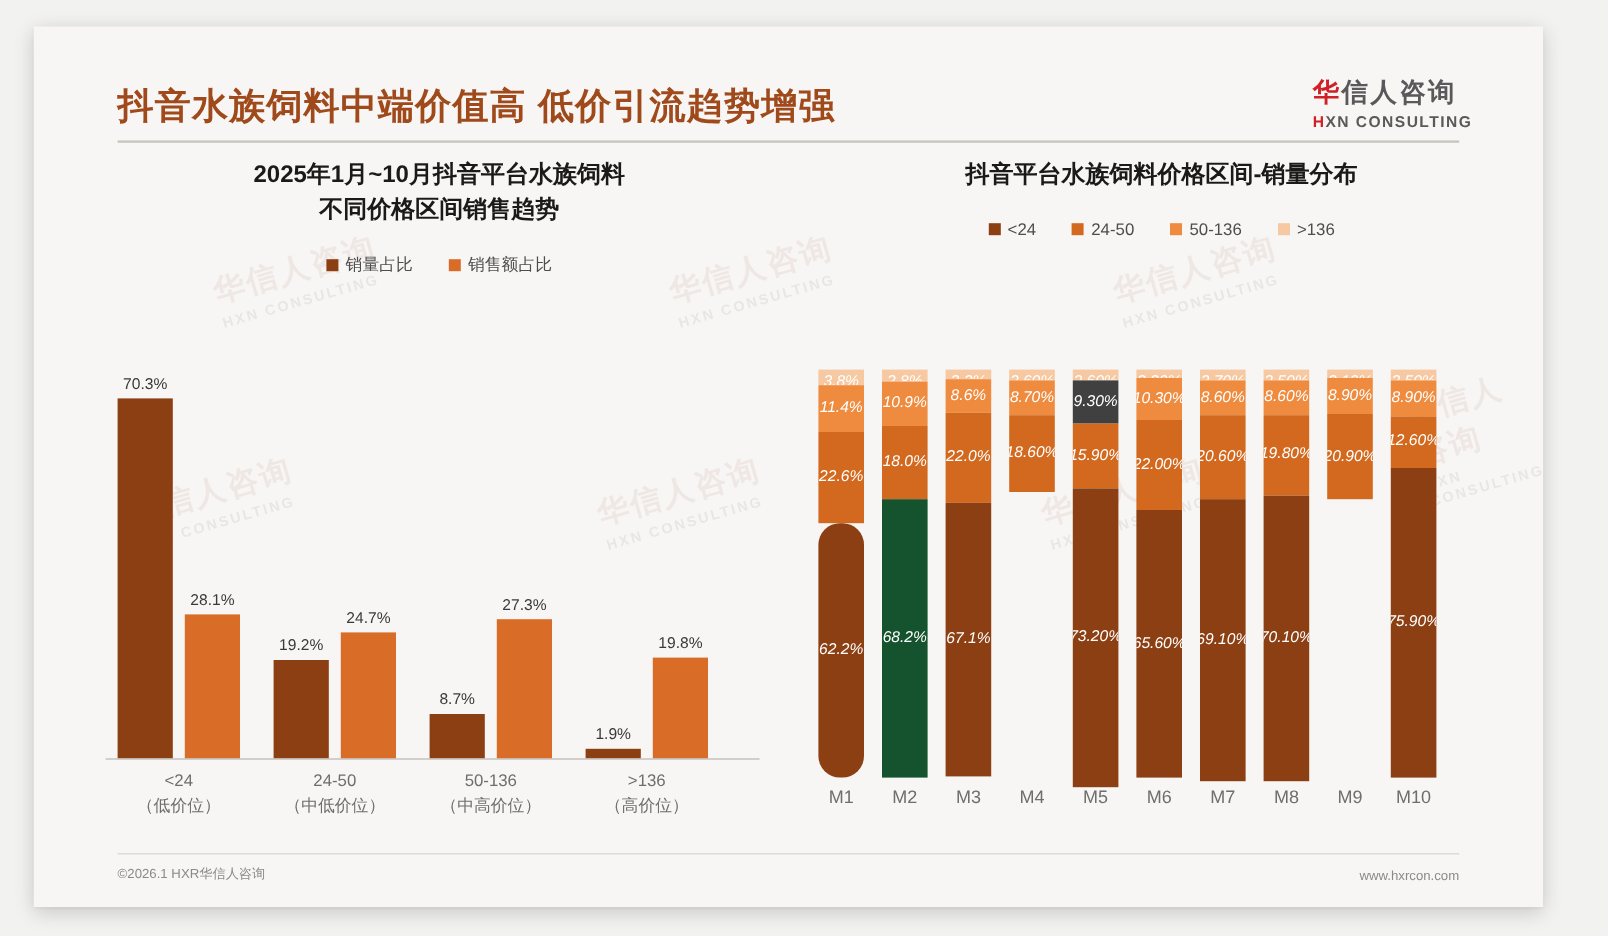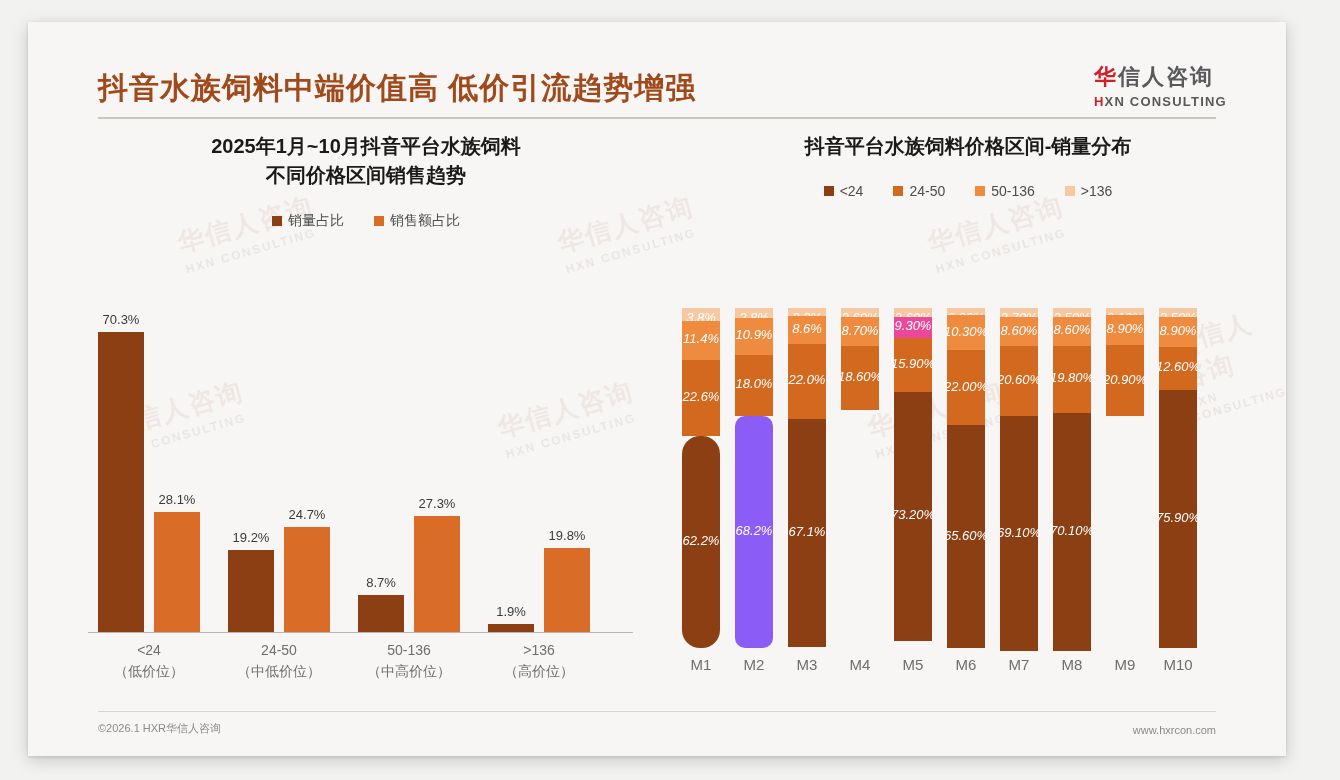--- a/index.html
+++ b/index.html
@@ -224,21 +224,21 @@
         <div class="sbar" style="left: 67px; height: 340px;">
           <div class="seg top" style="height: 9.52px; background: rgb(246, 201, 163);">
             <span>2.8%</span>
           </div>
           <div class="seg" style="height: 37.06px; background: rgb(239, 139, 63);">
             <span>10.9%</span>
           </div>
           <div class="seg" style="height: 61.2px; background: rgb(210, 105, 30);">
             <span>18.0%</span>
           </div>
-          <div class="seg" style="height: 231.88px; background: #8b5cf6; border-radius: 10px;">
+          <div class="seg" style="height: 231.88px; background: #14532d;">
             <span>68.2%</span>
           </div>
         </div>
         <div class="sbar" style="left: 120px; height: 340px;">
           <div class="seg top" style="height: 7.82px; background: rgb(246, 201, 163);">
             <span>2.3%</span>
           </div>
           <div class="seg" style="height: 28px; background: rgb(239, 139, 63);">
             <span>8.6%</span>
           </div>
@@ -257,21 +257,21 @@
             <span>8.70%</span>
           </div>
           <div class="seg" style="height: 63.24px; background: rgb(210, 105, 30);">
             <span>18.60%</span>
           </div>
         </div>
         <div class="sbar" style="left: 226px; height: 340px;">
           <div class="seg top" style="height: 8.84px; background: rgb(246, 201, 163);">
             <span>2.60%</span>
           </div>
-          <div class="seg" style="height: 21px; background: #ec4899;">
+          <div class="seg" style="height: 36px; background: #404040;">
             <span>9.30%</span>
           </div>
           <div class="seg" style="height: 54.06px; background: rgb(210, 105, 30);">
             <span>15.90%</span>
           </div>
           <div class="seg" style="height: 248.88px; background: rgb(140, 63, 18);">
             <span>73.20%</span>
           </div>
         </div>
         <div class="sbar" style="left: 279px; height: 340px;">

